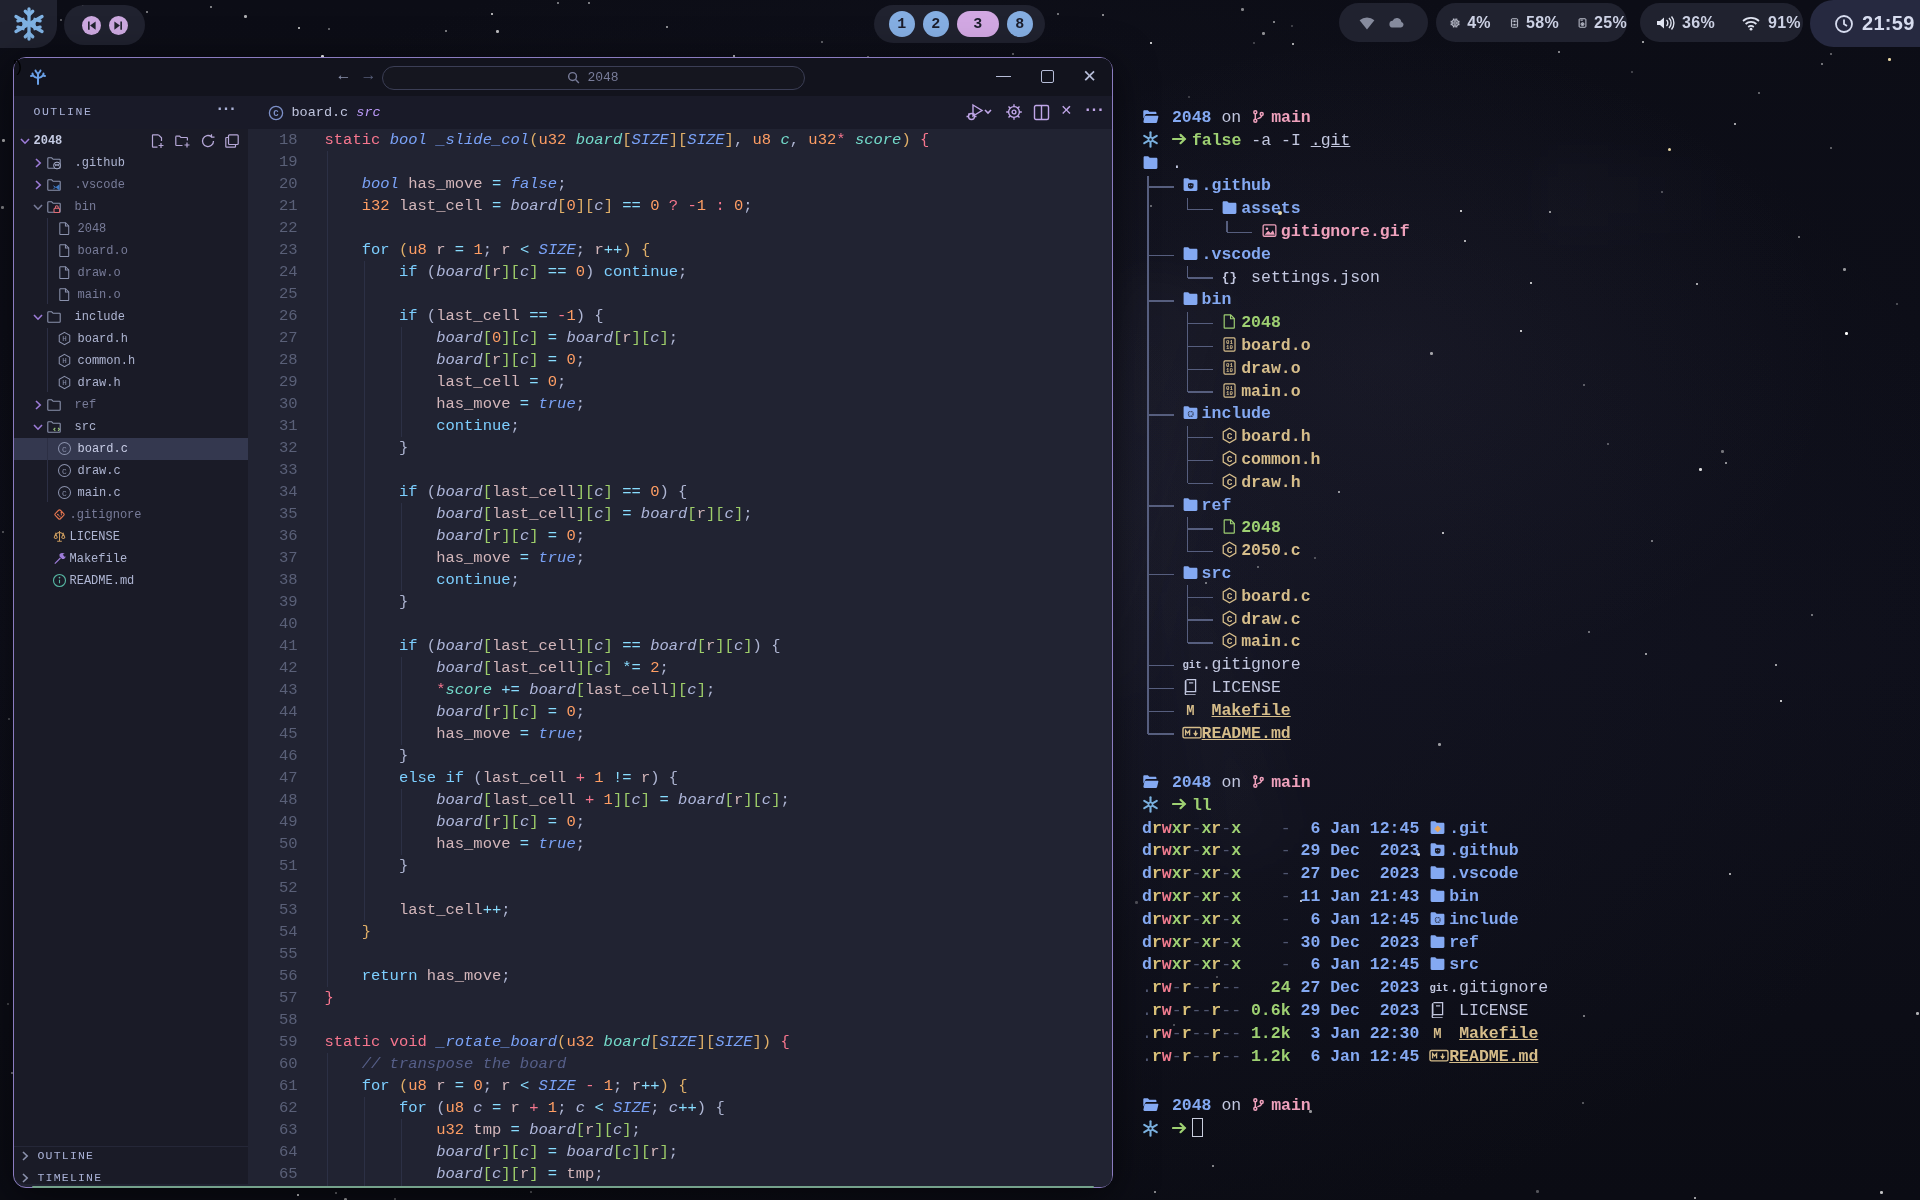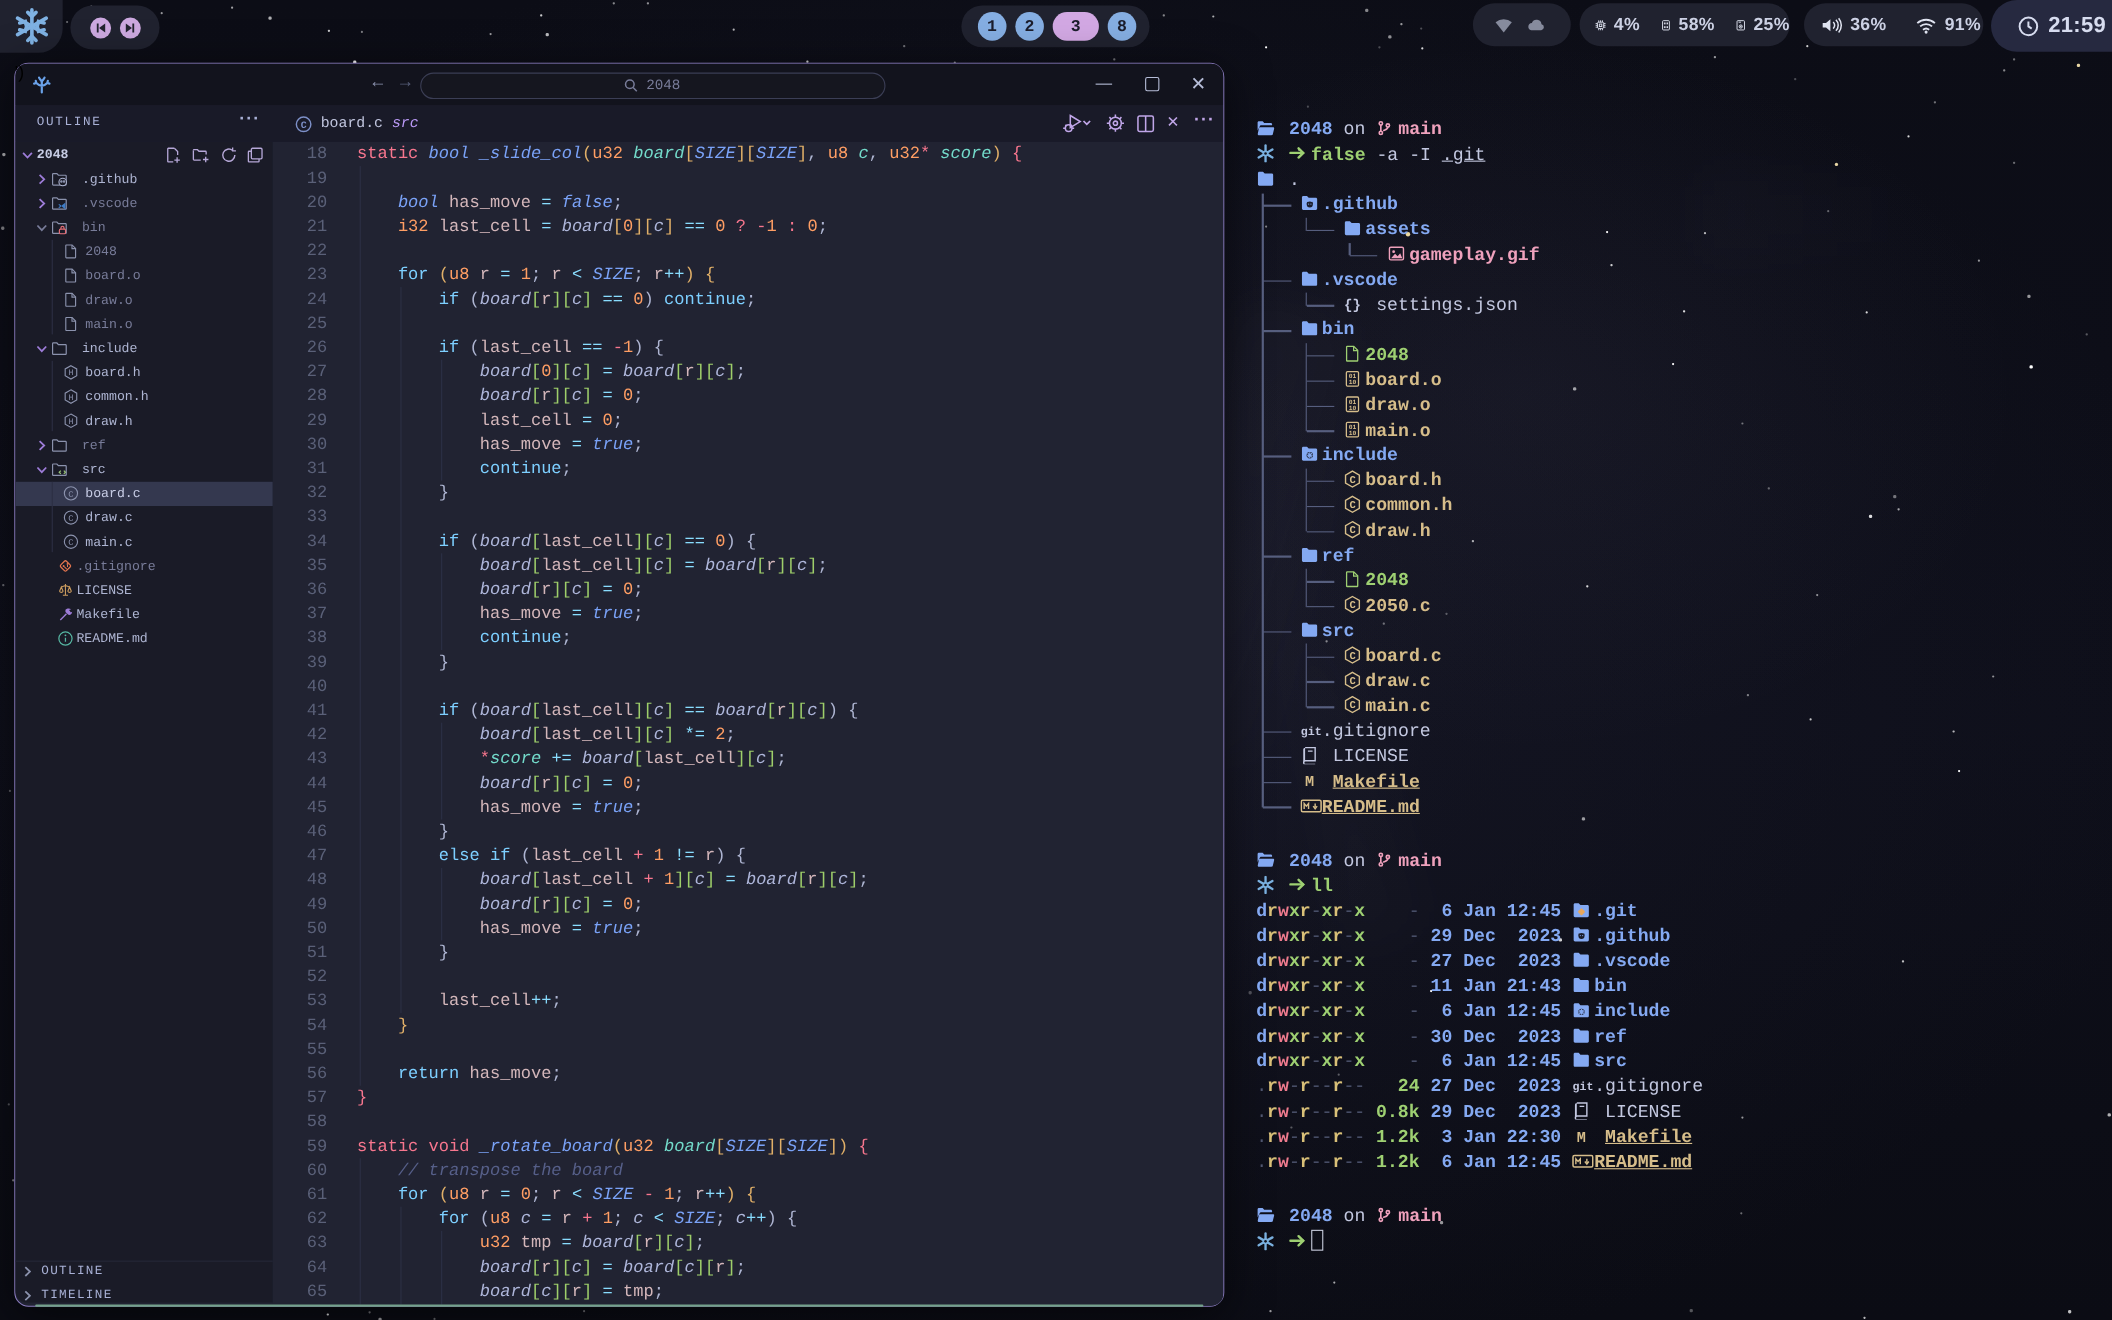--- a/index.html
+++ b/index.html
@@ -604,21 +604,21 @@
         <line x1="1" y1="6" x2="12.5" y2="6"></line>
         <path d="M8.5 1.8L12.8 6l-4.3 4.2"></path>
       </svg></span><span class="tg">false</span> -a -I <span class="tu">.git</span><br><span class="ti" style="color:#84a9f2;"><svg width="17" height="17">
         <use href="#fo"></use>
       </svg></span> .<br>    <span class="ti" style="color:#84a9f2;"><svg width="17" height="17">
         <use href="#fgh"></use>
       </svg></span><span class="tb">.github</span><br>        <span class="ti" style="color:#84a9f2;"><svg width="17" height="17">
         <use href="#fo"></use>
       </svg></span><span class="tb">assets</span><br>            <span class="ti" style="color:#efa1bc;"><svg width="17" height="17">
         <use href="#img"></use>
-      </svg></span><span class="tp">gameplay.gif</span><br>    <span class="ti" style="color:#84a9f2;"><svg width="17" height="17">
+      </svg></span><span class="tp">gitignore.gif</span><br>    <span class="ti" style="color:#84a9f2;"><svg width="17" height="17">
         <use href="#fo"></use>
       </svg></span><span class="tb">.vscode</span><br>        <span class="ti" style="color:#c3c8e0;"><svg width="17" height="17">
         <use href="#braces"></use>
       </svg></span> settings.json<br>    <span class="ti" style="color:#84a9f2;"><svg width="17" height="17">
         <use href="#fo"></use>
       </svg></span><span class="tb">bin</span><br>        <span class="ti" style="color:#9ed072;"><svg width="17" height="17">
         <use href="#exec"></use>
       </svg></span><span class="tg">2048</span><br>        <span class="ti" style="color:#d6bd8a;"><svg width="17" height="17">
         <use href="#fbin"></use>
       </svg></span><span class="tt">board.o</span><br>        <span class="ti" style="color:#d6bd8a;"><svg width="17" height="17">
@@ -674,21 +674,21 @@
       </svg></span><span class="tb">.vscode</span><br><span class="pd">d</span><span class="py">r</span><span class="pr">w</span><span class="px">x</span><span class="py">r</span><span class="pg">-</span><span class="px">x</span><span class="py">r</span><span class="pg">-</span><span class="px">x</span><span class="pg">    -</span> <span class="dt">11 Jan 21:43</span> <span class="ti" style="color:#84a9f2;"><svg width="17" height="17">
         <use href="#fo"></use>
       </svg></span><span class="tb">bin</span><br><span class="pd">d</span><span class="py">r</span><span class="pr">w</span><span class="px">x</span><span class="py">r</span><span class="pg">-</span><span class="px">x</span><span class="py">r</span><span class="pg">-</span><span class="px">x</span><span class="pg">    -</span> <span class="dt"> 6 Jan 12:45</span> <span class="ti" style="color:#84a9f2;"><svg width="17" height="17">
         <use href="#fgear"></use>
       </svg></span><span class="tb">include</span><br><span class="pd">d</span><span class="py">r</span><span class="pr">w</span><span class="px">x</span><span class="py">r</span><span class="pg">-</span><span class="px">x</span><span class="py">r</span><span class="pg">-</span><span class="px">x</span><span class="pg">    -</span> <span class="dt">30 Dec  2023</span> <span class="ti" style="color:#84a9f2;"><svg width="17" height="17">
         <use href="#fo"></use>
       </svg></span><span class="tb">ref</span><br><span class="pd">d</span><span class="py">r</span><span class="pr">w</span><span class="px">x</span><span class="py">r</span><span class="pg">-</span><span class="px">x</span><span class="py">r</span><span class="pg">-</span><span class="px">x</span><span class="pg">    -</span> <span class="dt"> 6 Jan 12:45</span> <span class="ti" style="color:#84a9f2;"><svg width="17" height="17">
         <use href="#fo"></use>
       </svg></span><span class="tb">src</span><br><span class="pg">.</span><span class="py">r</span><span class="pr">w</span><span class="pg">-</span><span class="py">r</span><span class="pg">--</span><span class="py">r</span><span class="pg">--</span><span class="px">   24</span> <span class="dt">27 Dec  2023</span> <span class="ti" style="color:#c3c8e0;"><svg width="22" height="17">
         <use href="#gittext"></use>
-      </svg></span>.gitignore<br><span class="pg">.</span><span class="py">r</span><span class="pr">w</span><span class="pg">-</span><span class="py">r</span><span class="pg">--</span><span class="py">r</span><span class="pg">--</span><span class="px"> 0.8k</span> <span class="dt">29 Dec  2023</span> <span class="ti" style="color:#c3c8e0;"><svg width="17" height="17">
+      </svg></span>.gitignore<br><span class="pg">.</span><span class="py">r</span><span class="pr">w</span><span class="pg">-</span><span class="py">r</span><span class="pg">--</span><span class="py">r</span><span class="pg">--</span><span class="px"> 0.6k</span> <span class="dt">29 Dec  2023</span> <span class="ti" style="color:#c3c8e0;"><svg width="17" height="17">
         <use href="#book"></use>
       </svg></span> LICENSE<br><span class="pg">.</span><span class="py">r</span><span class="pr">w</span><span class="pg">-</span><span class="py">r</span><span class="pg">--</span><span class="py">r</span><span class="pg">--</span><span class="px"> 1.2k</span> <span class="dt"> 3 Jan 22:30</span> <span class="ti" style="color:#d6bd8a;"><svg width="17" height="17">
         <use href="#mlet"></use>
       </svg></span> <span class="tt tu">Makefile</span><br><span class="pg">.</span><span class="py">r</span><span class="pr">w</span><span class="pg">-</span><span class="py">r</span><span class="pg">--</span><span class="py">r</span><span class="pg">--</span><span class="px"> 1.2k</span> <span class="dt"> 6 Jan 12:45</span> <span class="ti" style="color:#d6bd8a;"><svg width="21" height="17">
         <use href="#mdown"></use>
       </svg></span><span class="tt tu">README.md</span></div>
 <div class="term" style="left:1142px;top:1095px"><span class="ti" style="color:#84a9f2;"><svg width="17" height="17">
         <use href="#fop"></use>
       </svg></span> <span class="tb">2048</span> on <span class="ti" style="color:#efa1bc;"><svg width="15" height="17">
         <use href="#branch"></use>

